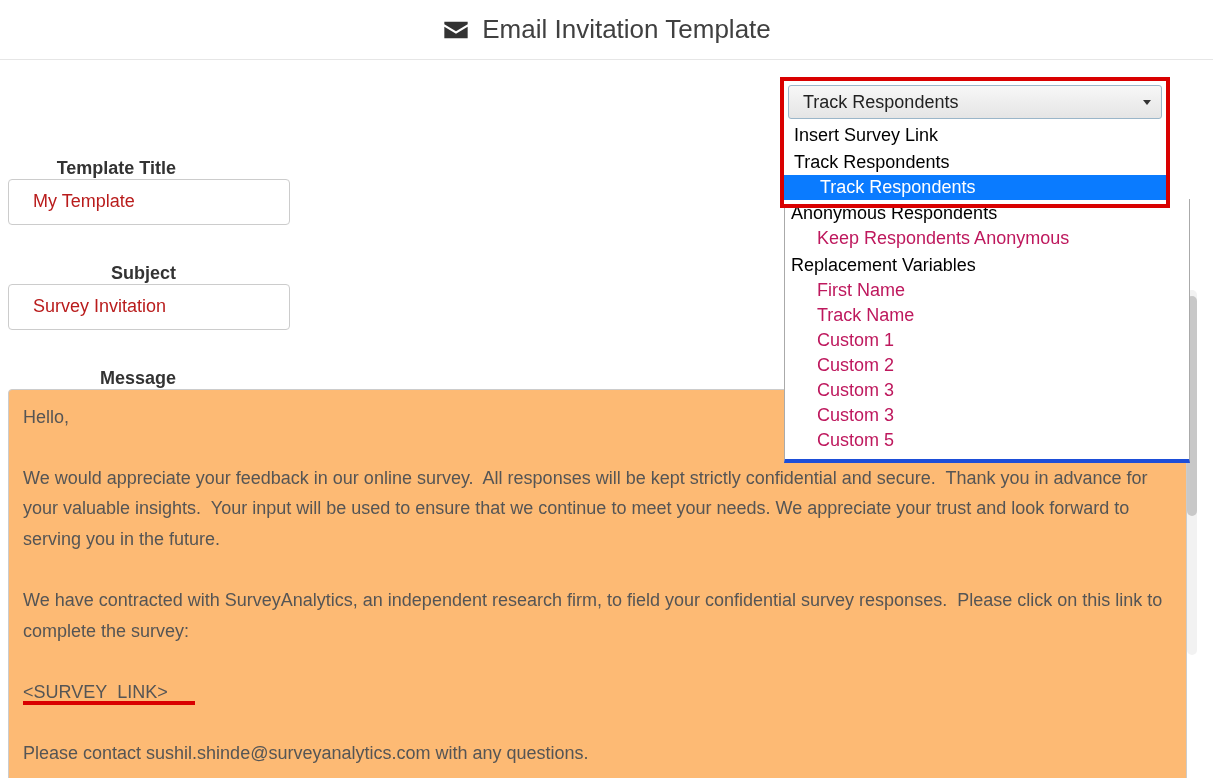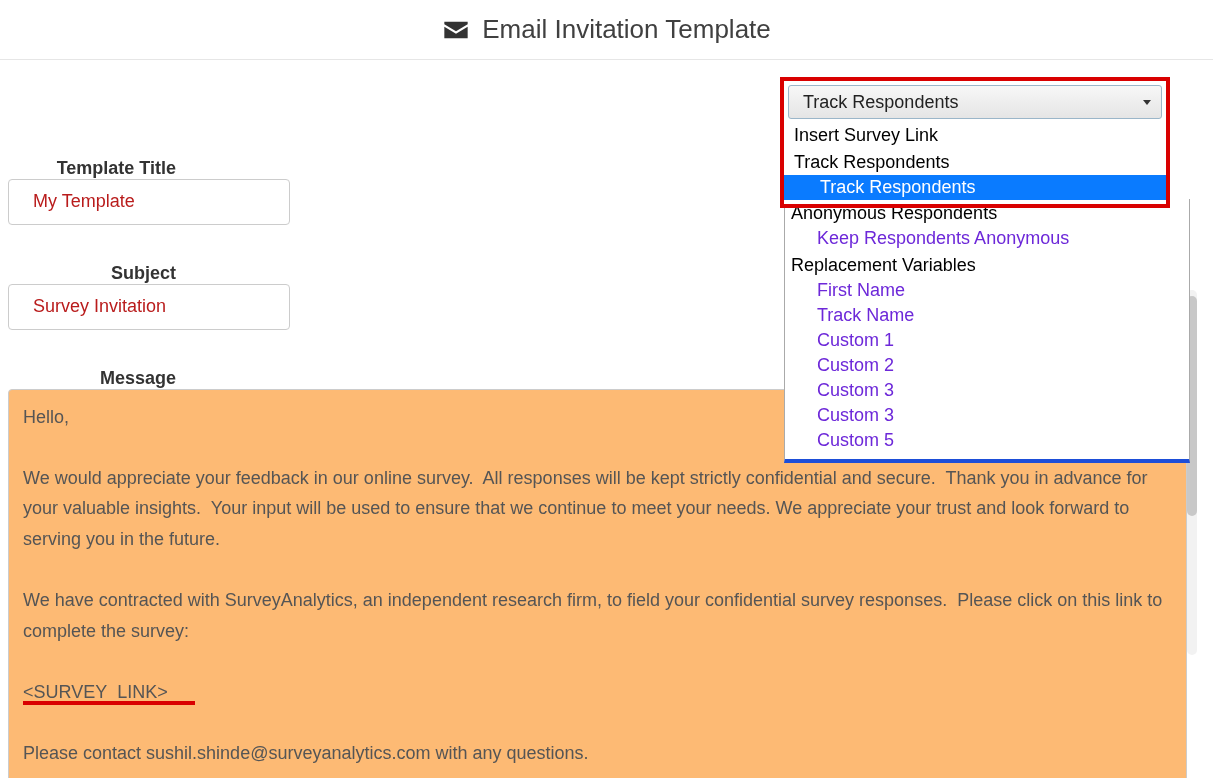--- a/index.html
+++ b/index.html
@@ -145,21 +145,21 @@
     }
     .dd-header {
       font-weight: 400;
       font-size: 18px;
       padding: 4px 10px 2px 10px;
       color: #000;
     }
     .dd-item {
       font-size: 18px;
       padding: 2px 10px 2px 36px;
-      color: #6d28d9;
+      color: #be185d;
       cursor: pointer;
     }
     .dd-item.selected {
       background: #0a7bff;
       color: #fff;
     }
     .dd-list-outer {
       position: absolute;
       left: 784px;
       top: 199px;

